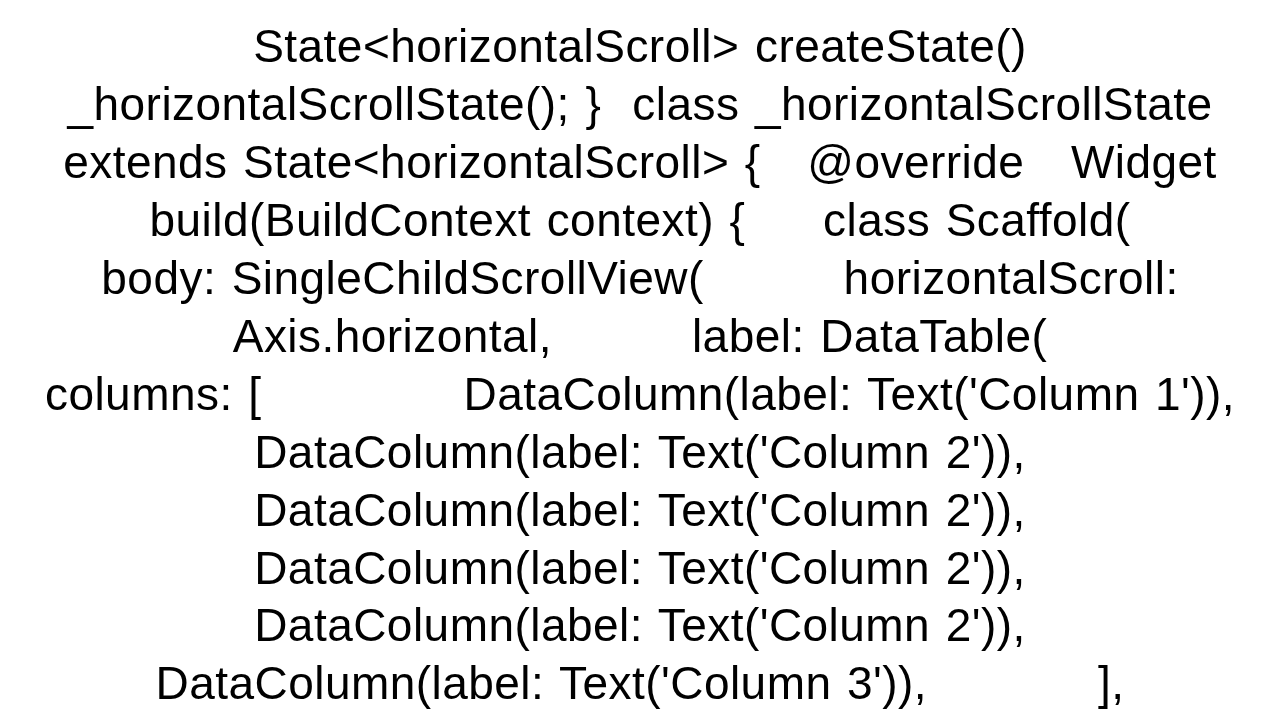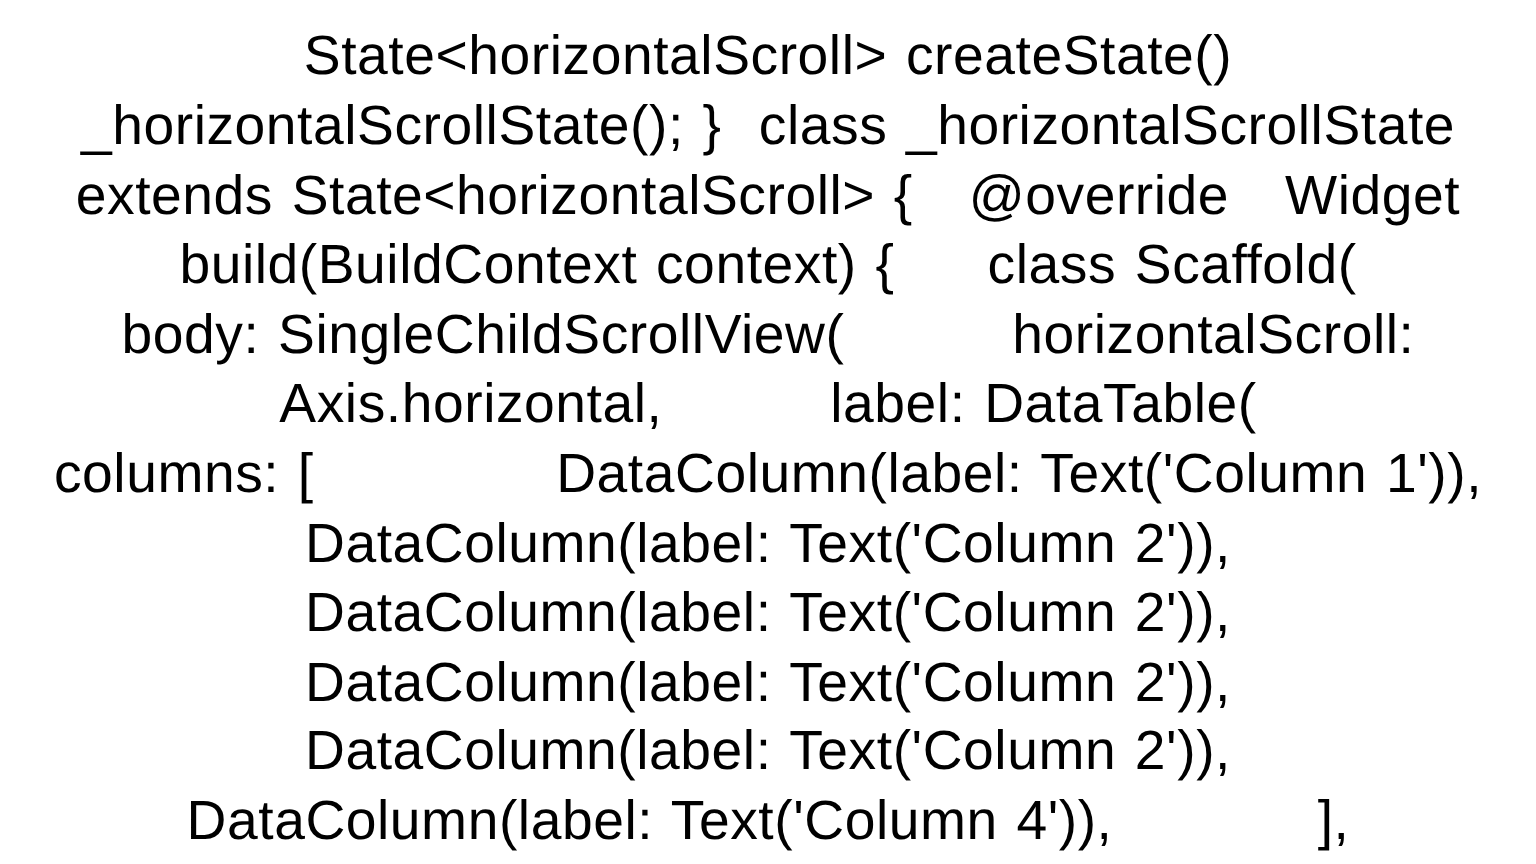--- a/index.html
+++ b/index.html
@@ -39,16 +39,16 @@
 <span>_horizontalScrollState(); }  class _horizontalScrollState</span>
 <span>extends State&lt;horizontalScroll&gt; {   @override   Widget</span>
 <span>build(BuildContext context) {     class Scaffold(</span>
 <span>body: SingleChildScrollView(         horizontalScroll:</span>
 <span>Axis.horizontal,         label: DataTable(</span>
 <span>columns: [             DataColumn(label: Text('Column 1')),</span>
 <span>DataColumn(label: Text('Column 2')),</span>
 <span>DataColumn(label: Text('Column 2')),</span>
 <span>DataColumn(label: Text('Column 2')),</span>
 <span>DataColumn(label: Text('Column 2')),</span>
-<span>DataColumn(label: Text('Column 4')),           ],</span>
+<span>DataColumn(label: Text('Column 3')),           ],</span>
 <span>rows: [             DataRow(cells: [</span>
 
 </div>
 
 </body></html>

